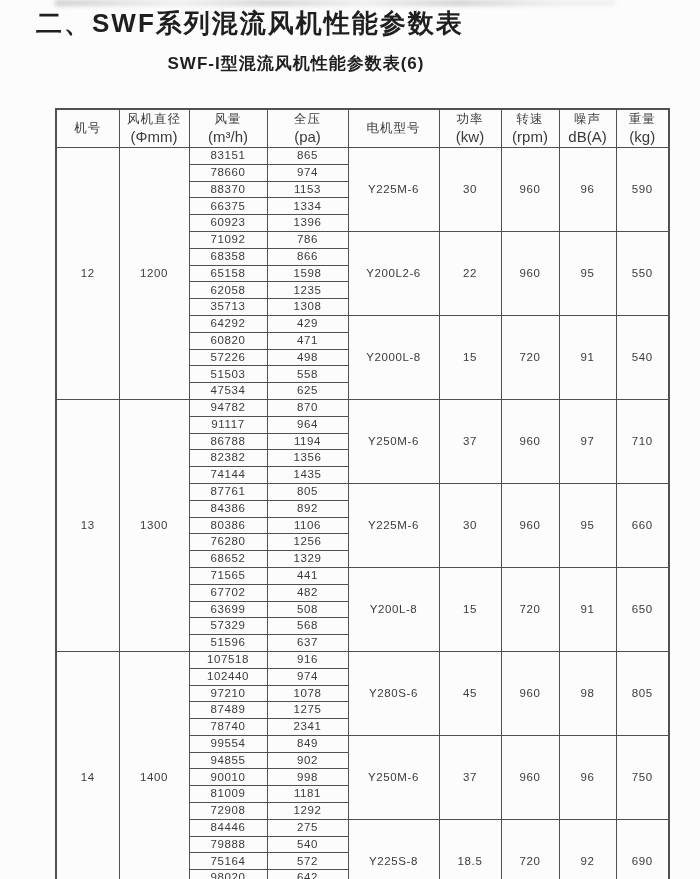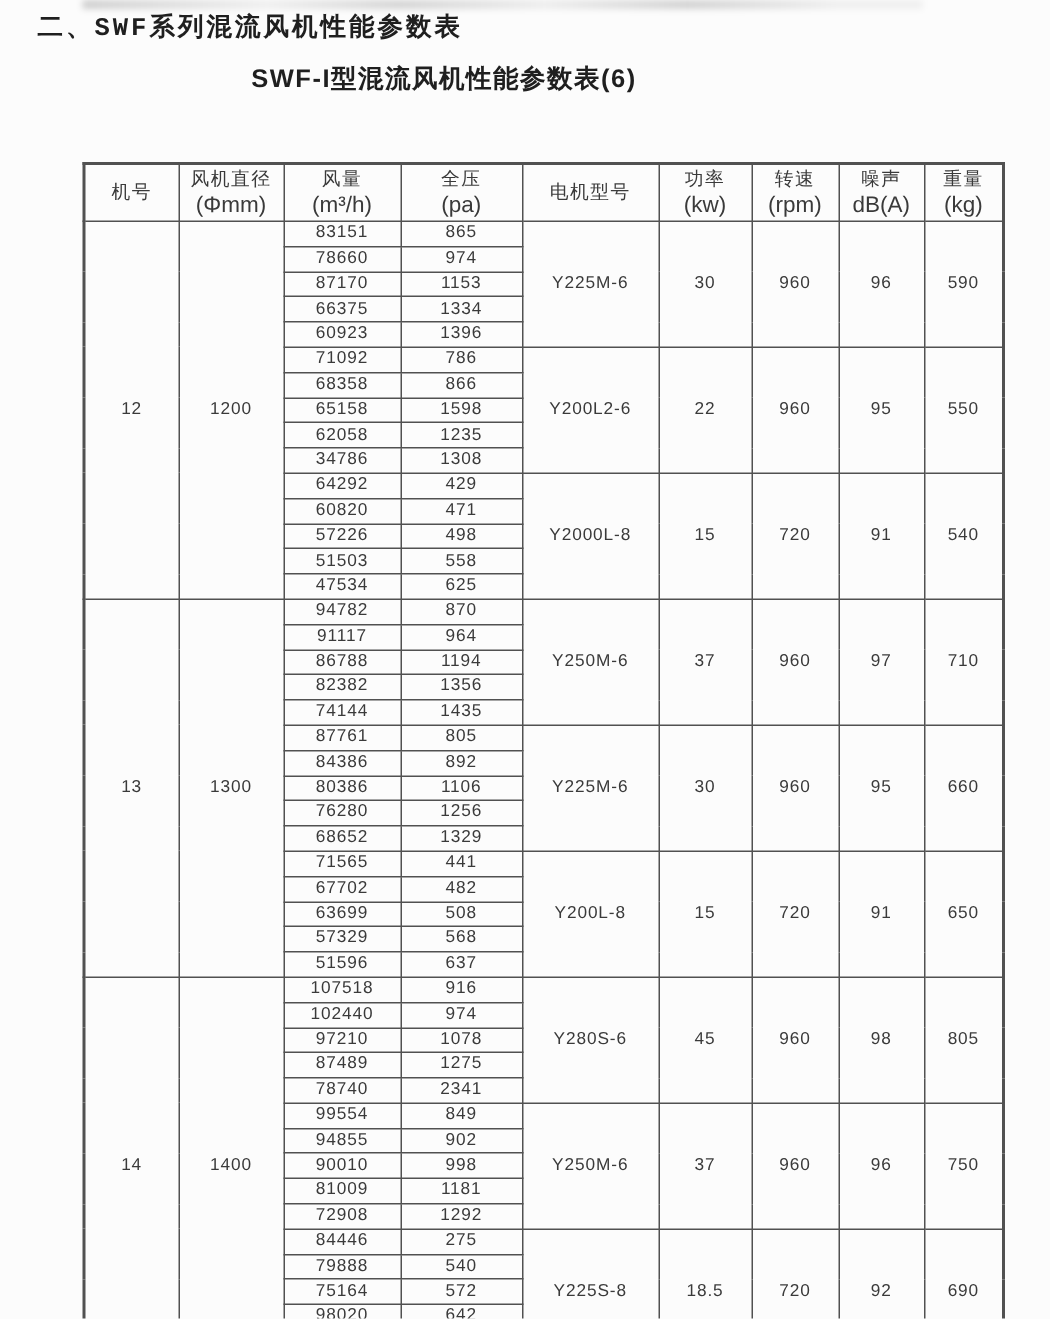--- a/index.html
+++ b/index.html
@@ -17,27 +17,27 @@
     position:relative;
     overflow:hidden;
   }
   .bleed{
     position:absolute;top:0;left:55px;width:560px;height:6px;
     background:linear-gradient(90deg, rgba(0,0,0,.18), rgba(0,0,0,.05) 22%, rgba(0,0,0,.16) 38%, rgba(0,0,0,.06) 55%, rgba(0,0,0,.17) 72%, rgba(0,0,0,.05) 90%);
     filter:blur(2px);
   }
   .title{
     margin:0;
-    position:absolute;left:25px;top:6px;
-    font-size:17px;font-weight:bold;color:var(--title-ink);
-    letter-spacing:2px;white-space:nowrap;font-family:Liberation Mono, monospace;
+    position:absolute;left:36px;top:6px;
+    font-size:26px;font-weight:bold;color:var(--title-ink);
+    letter-spacing:2px;white-space:nowrap;
   }
   .subtitle{
     margin:0;
-    position:absolute;left:0;top:41px;width:592px;
+    position:absolute;left:0;top:52px;width:592px;
     text-align:center;
     font-size:17px;font-weight:bold;color:var(--title-ink);
     letter-spacing:1px;white-space:nowrap;
   }
   table.spec{
     position:absolute;left:55px;top:72px;
     border-collapse:collapse;table-layout:fixed;
     width:613px;
     background:transparent;
   }
@@ -128,21 +128,21 @@
         <td rowspan="5">30</td>
         <td rowspan="5">960</td>
         <td rowspan="5">96</td>
         <td rowspan="5">590</td>
       </tr>
       <tr>
         <td>78660</td>
         <td>974</td>
       </tr>
       <tr>
-        <td>87170</td>
+        <td>88370</td>
         <td>1153</td>
       </tr>
       <tr>
         <td>66375</td>
         <td>1334</td>
       </tr>
       <tr>
         <td>60923</td>
         <td>1396</td>
       </tr>
@@ -161,21 +161,21 @@
       </tr>
       <tr>
         <td>65158</td>
         <td>1598</td>
       </tr>
       <tr>
         <td>62058</td>
         <td>1235</td>
       </tr>
       <tr>
-        <td>34786</td>
+        <td>35713</td>
         <td>1308</td>
       </tr>
       <tr>
         <td>64292</td>
         <td>429</td>
         <td rowspan="5">Y2000L-8</td>
         <td rowspan="5">15</td>
         <td rowspan="5">720</td>
         <td rowspan="5">91</td>
         <td rowspan="5">540</td>

